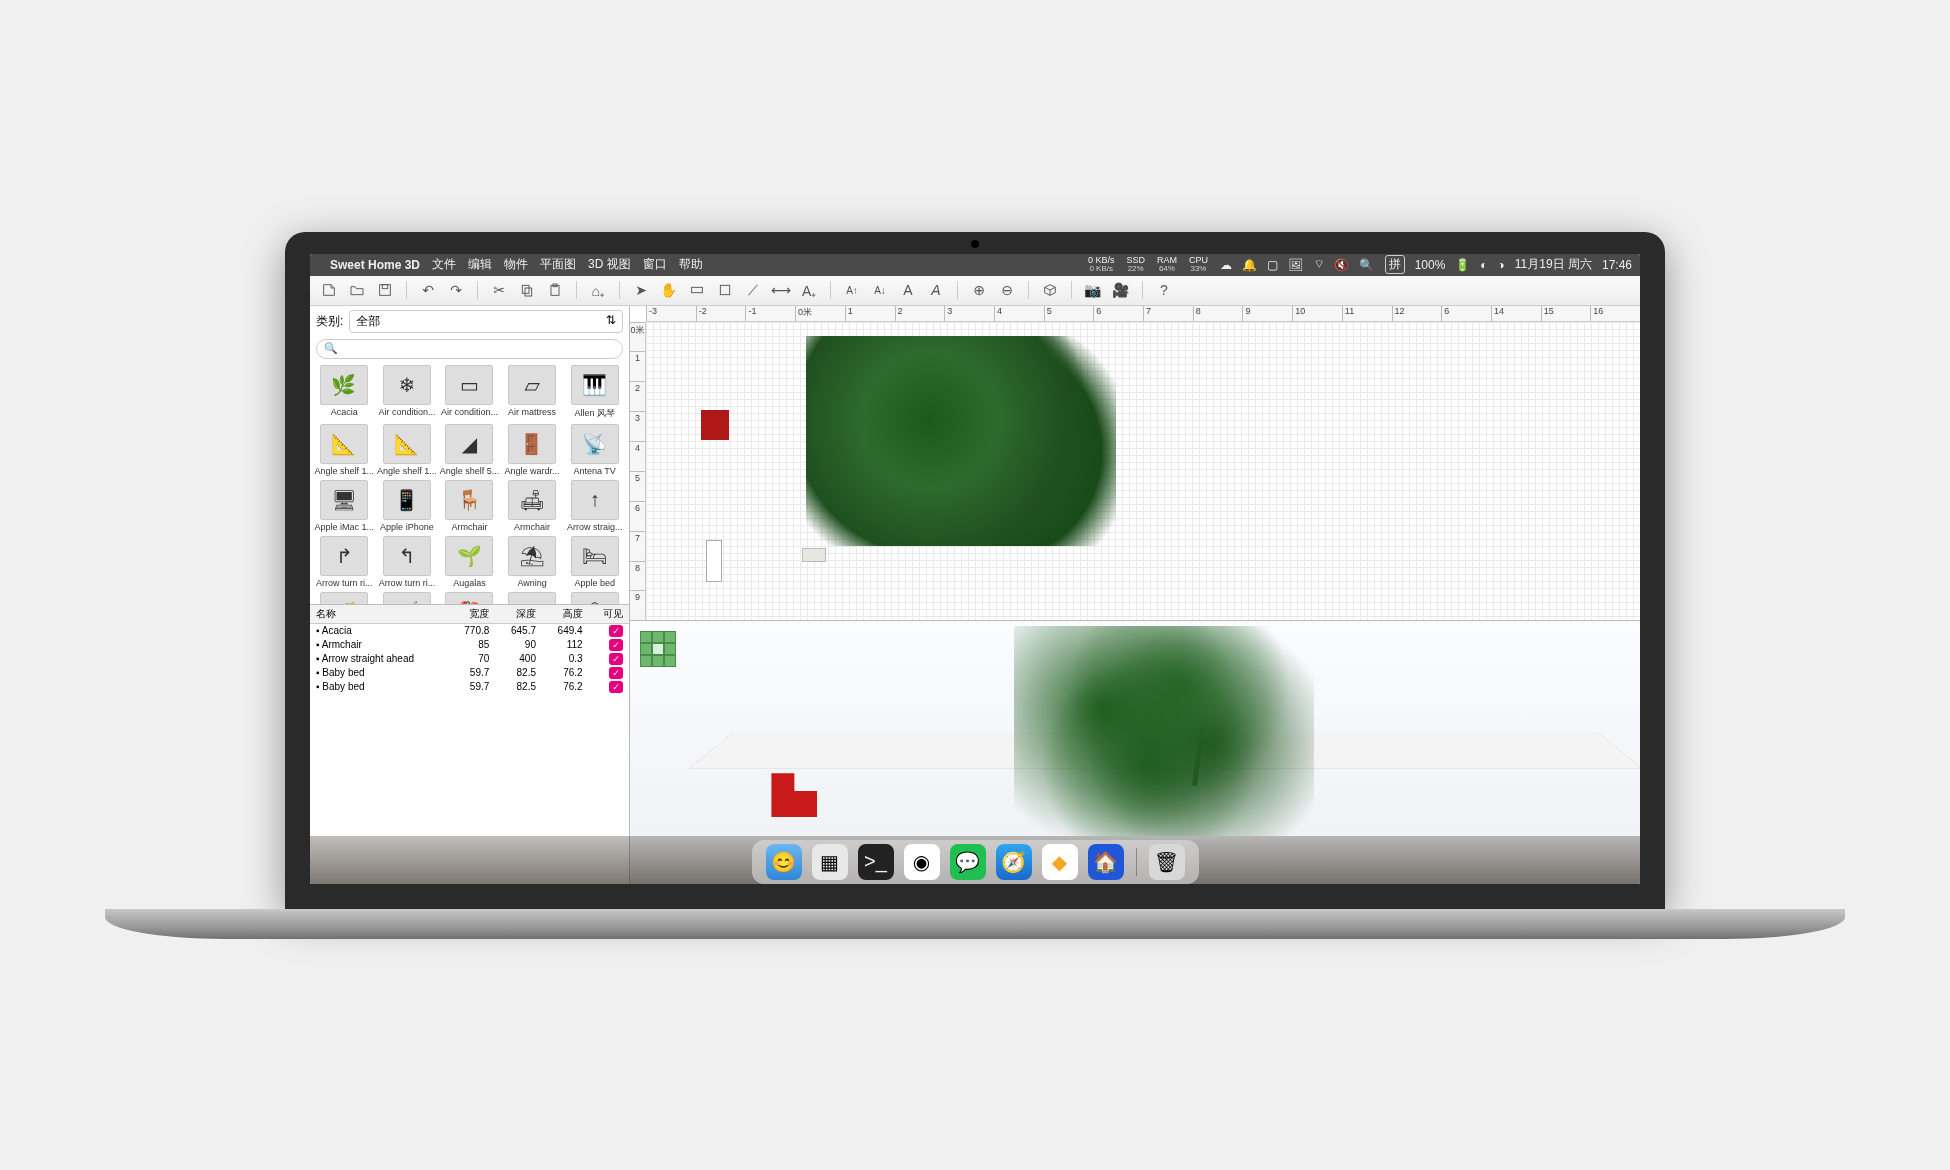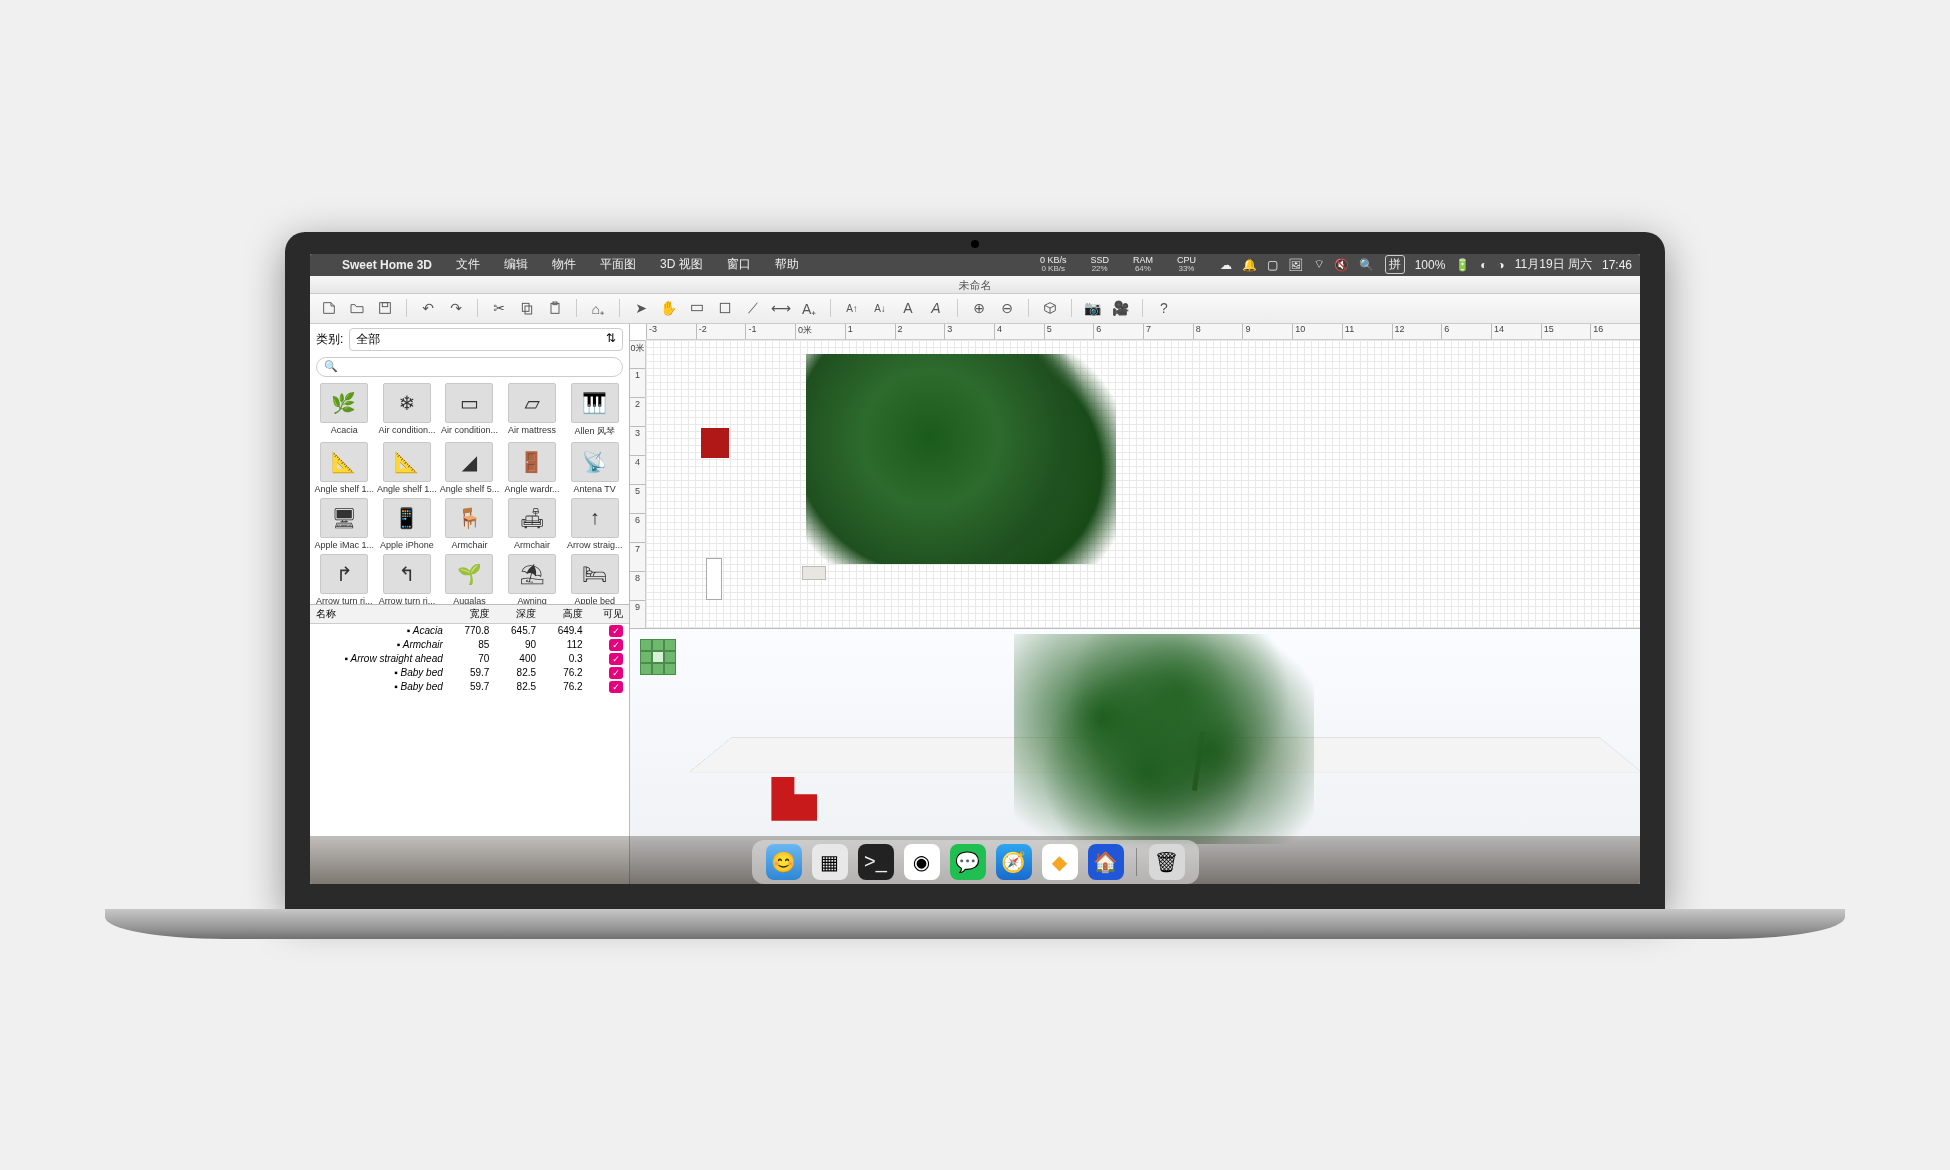--- a/index.html
+++ b/index.html
@@ -40,21 +40,21 @@
   margin: 0 -180px;
   border-radius: 0 0 120px 120px / 0 0 22px 22px;
 }
 .laptop-brand {
   text-align: center; color: #555; font-size: 14px; padding-top: 6px; letter-spacing: 1px;
 }
 
 
 .menubar {
   background: #4a4a4a; color: #eee; font-size: 12px;
-  display: flex; align-items: center; height: 22px; padding: 0 8px; gap: 24px;
+  display: flex; align-items: center; height: 22px; padding: 0 8px; gap: 12px;
 }
 .apple-logo { font-size: 14px; }
 .menubar .spacer { flex: 1; }
 .menubar .stat { font-size: 9px; line-height: 1; text-align: center; }
 .menubar .stat .lbl { font-size: 8px; opacity: .8; }
 .status-icons { display: flex; gap: 10px; align-items: center; font-size: 12px; }
 
 
 .titlebar {
   background: linear-gradient(#f7f7f7,#e6e6e6); height: 18px;
@@ -97,21 +97,21 @@
   background: #dedede; border: 1px solid #c8c8c8; border-radius: 2px;
   display: flex; align-items: center; justify-content: center; font-size: 20px;
 }
 .cat-item .lbl { white-space: nowrap; overflow: hidden; text-overflow: ellipsis; }
 
 .furn-table { font-size: 10px; border-top: 1px solid #bbb; height: 280px; overflow: auto; }
 .furn-table table { width: 100%; border-collapse: collapse; }
 .furn-table th { text-align: right; padding: 2px 6px; font-weight: normal; background: #f2f2f2; border-bottom: 1px solid #ccc; }
 .furn-table th:first-child { text-align: left; }
 .furn-table td { text-align: right; padding: 1px 6px; }
-.furn-table td:first-child { text-align: right; font-style: italic; }
+.furn-table td:first-child { text-align: left; }
 .vis-badge { display: inline-block; width: 14px; height: 12px; background: #e6007e; border-radius: 3px; color: #fff; font-size: 9px; line-height: 12px; text-align: center; }
 
 .plan-pane { flex: 1.2; background: #fff; position: relative; border-bottom: 1px solid #bbb; min-height: 0; overflow: hidden; }
 .ruler-top { position: absolute; top: 0; left: 16px; right: 0; height: 16px; background: #f6f6f6; border-bottom: 1px solid #ccc; display: flex; font-size: 9px; color: #444; }
 .ruler-top div { flex: 1; border-left: 1px solid #bbb; padding-left: 2px; }
 .ruler-left { position: absolute; top: 16px; left: 0; bottom: 0; width: 16px; background: #f6f6f6; border-right: 1px solid #ccc; display: flex; flex-direction: column; font-size: 9px; color: #444; }
 .ruler-left div { flex: 1; border-top: 1px solid #bbb; padding-top: 1px; text-align: center; }
 .plan-grid {
   position: absolute; top: 16px; left: 16px; right: 0; bottom: 0;
   background-image:
@@ -218,23 +218,20 @@
           <span style="border:1px solid #ccc;padding:0 3px;border-radius:3px">拼</span>
           <span>100%</span>
           <span>🔋</span>
           <span>◐</span>
           <span>◑</span>
           <span>11月19日 周六</span>
           <span>17:46</span>
         </span>
       </div>
 
-      <div class="titlebar">
-        <span>未命名</span>
-      </div>
 
       <div class="toolbar">
         <span class="tb-btn svg">
             <svg viewBox="0 0 24 24">
               <path d="M4 4 L4 20 L20 20 L20 9 L15 4 Z M15 4 L15 9 L20 9"></path>
             </svg>
           </span>
         <span class="tb-btn svg">
             <svg viewBox="0 0 24 24">
               <path d="M3 7h6l2 3h10v9H3z"></path>

